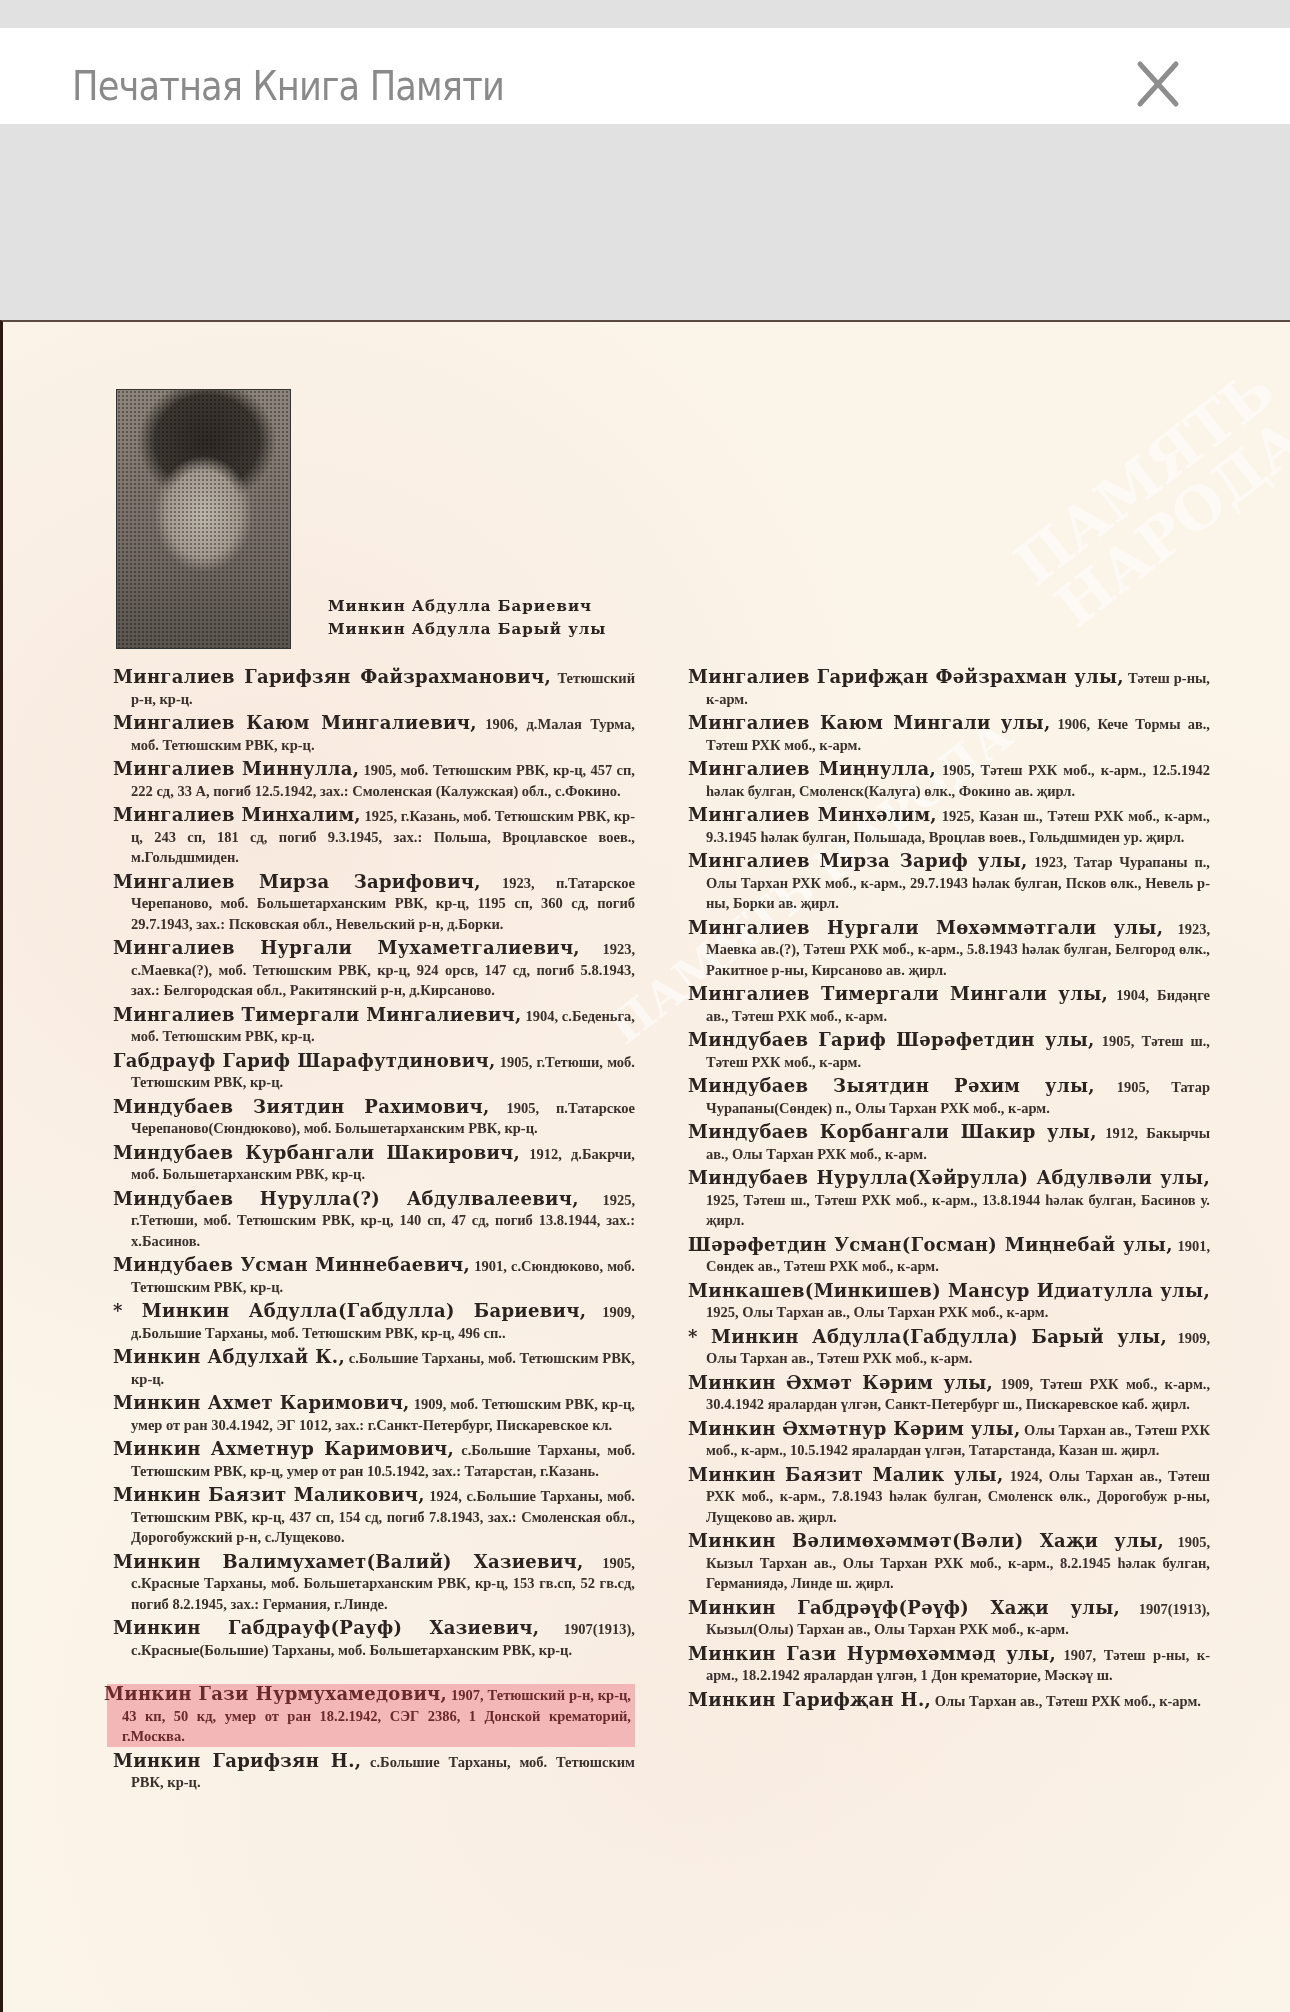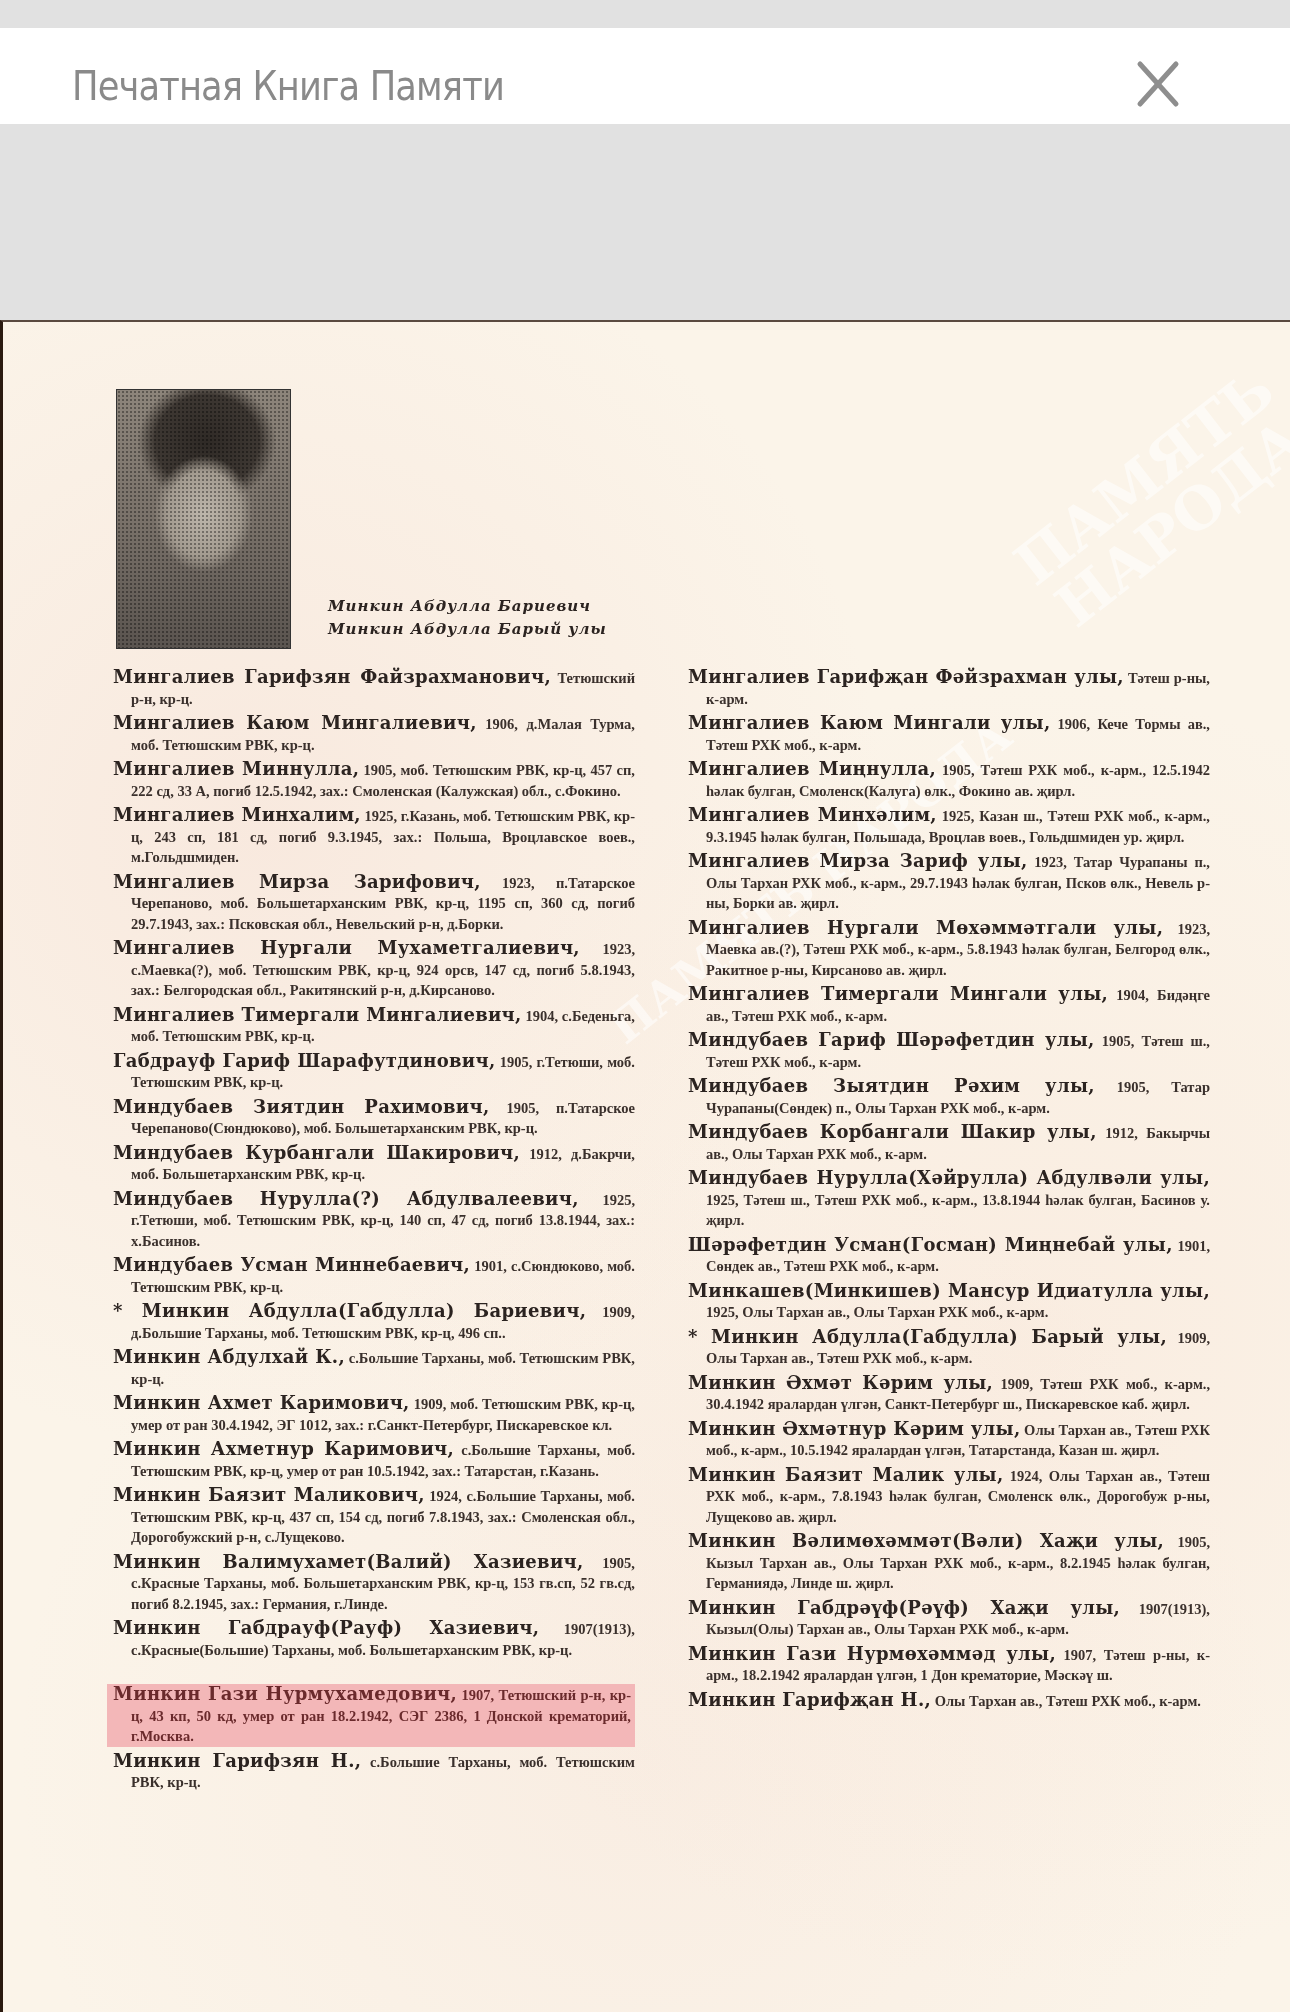--- a/index.html
+++ b/index.html
@@ -53,39 +53,39 @@
     border: 1px solid #333;
   }
   .photo::after {
     content: ""; position: absolute; inset: 0;
     background-image: radial-gradient(rgba(0,0,0,0.35) 1px, transparent 1.2px);
     background-size: 4px 4px;
   }
   .photo-caption {
     position: absolute; left: 325px; top: 273px;
     font-family: "DejaVu Serif", serif; font-weight: bold; font-size: 15px;
-    color: #2b2320; line-height: 23px; letter-spacing: 1px; font-style: italic;
+    color: #2b2320; line-height: 23px; letter-spacing: 1px;
   }
 
   .col { position: absolute; top: 345px; width: 522px; }
   .col-left { left: 110px; }
   .col-right { left: 685px; }
 
   .entry {
     font-family: "Liberation Serif", serif; color: #2b2320;
     font-size: 14.5px; line-height: 20.5px; text-align: justify;
     padding-left: 18px; text-indent: -18px; margin-bottom: 4px;
     cursor: pointer;
   }
   .entry .name {
     font-family: "DejaVu Serif", serif; font-weight: bold; font-size: 18px;
     letter-spacing: 0.3px; color: #2b2320;
   }
   .entry .details { font-weight: bold; color: #3a302c; }
-  .entry.highlighted { background: #f3b7b8; margin-left: -6px; padding-right: 4px; padding-left: 24px; margin-top: 24px; }
+  .entry.highlighted { background: #f3b7b8; margin-left: -6px; padding-right: 4px; padding-left: 15px; margin-top: 24px; }
   .entry.highlighted .name, .entry.highlighted .details { color: #6a2a2c; }
 
   .stamp {
     position: absolute; left: 1117px; top: 1728px; font-family: Liberation Sans, sans-serif;
     color: rgba(150,120,120,0.45); font-size: 13px; letter-spacing: 1px;
   }
 </style>
 </head>
 <body>
 

